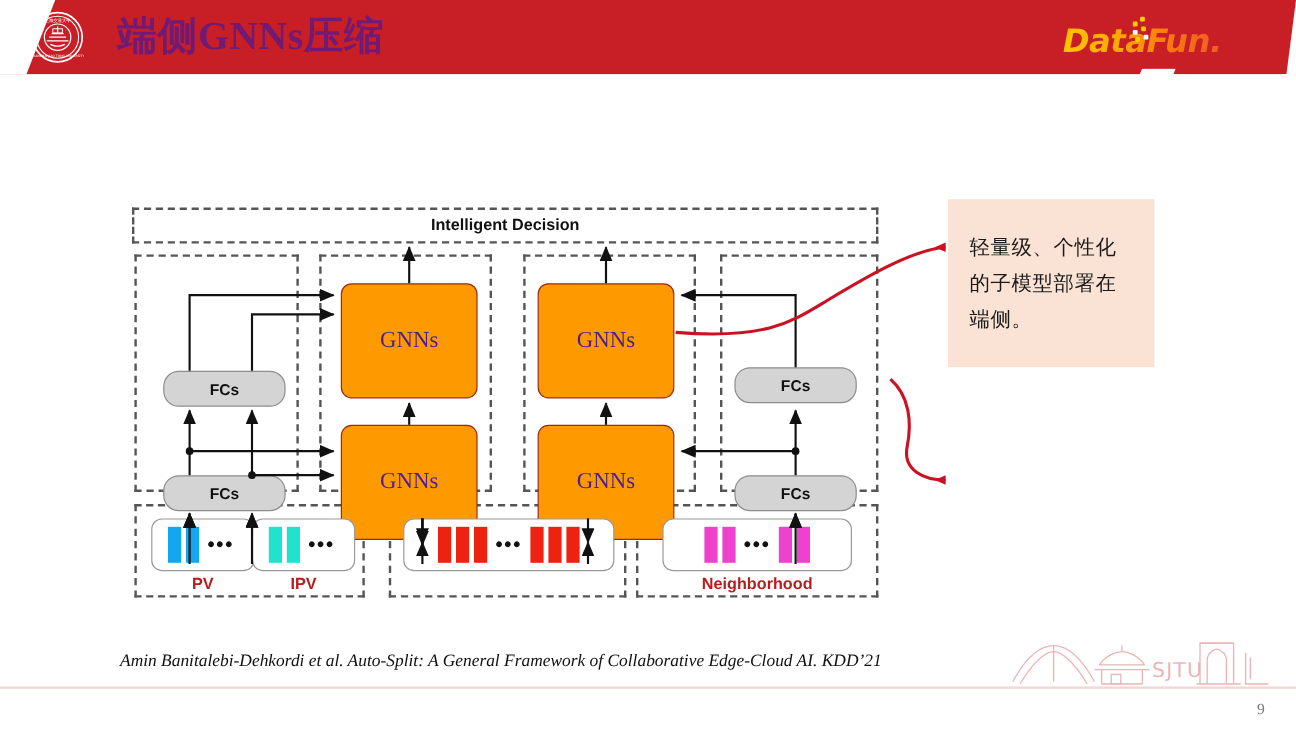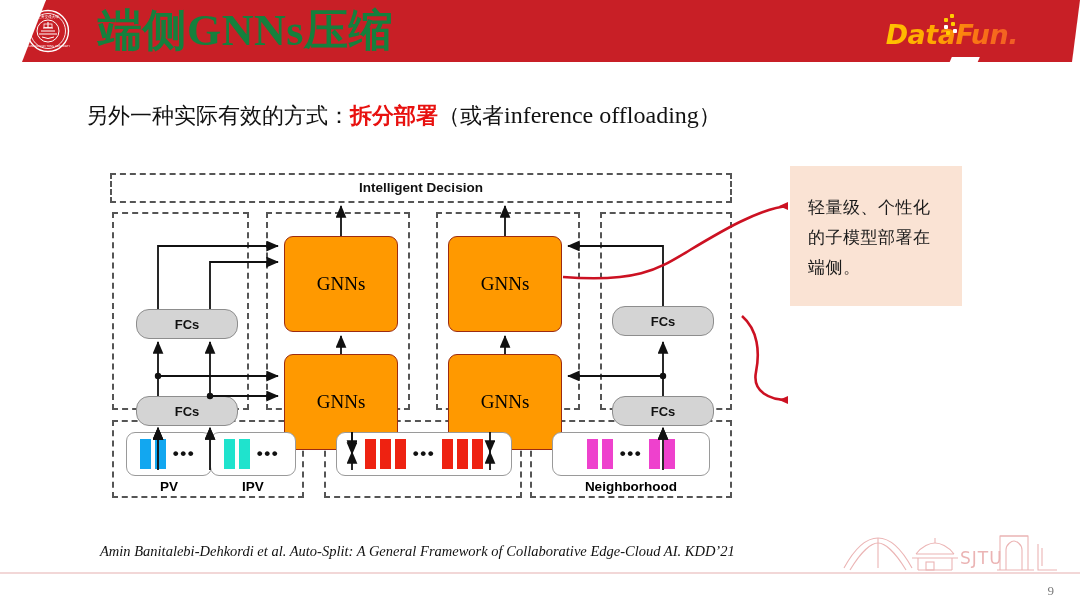--- a/index.html
+++ b/index.html
@@ -30,22 +30,22 @@
     clip-path: polygon(0 0, 46px 0, 22px 62px, 0 62px);
   }
   .header-logo {
     position: absolute;
     left: 26px; top: 9px;
     width: 44px; height: 44px;
   }
   .header-title {
     position: absolute;
     left: 98px; top: 8px;
-    color: #15803d;
-    font-size: 44px;
+    color: #701a75;
+    font-size: 33px;
     font-weight: bold;
     letter-spacing: 0.5px;
     font-family: "Liberation Serif", "DejaVu Serif", serif;
     line-height: 46px;
     white-space: nowrap;
   }
   .datafun-logo {
     position: absolute;
     right: 62px; top: 14px;
     height: 34px;
@@ -117,21 +117,21 @@
     position: absolute;
     box-sizing: border-box;
     display: flex;
     align-items: center;
     justify-content: center;
   }
   .gnn {
     background: #ff9900;
     border: 1.6px solid #9c2b12;
     border-radius: 9px;
-    color: #000000;
+    color: #4c1d95;
     font-family: "Liberation Serif", "DejaVu Serif", serif;
     font-size: 19px;
   }
   .fcs {
     background: #d4d4d4;
     border: 1.6px solid #8d8d8d;
     border-radius: 13px;
     color: #111111;
     font-size: 13px;
     font-weight: bold;
@@ -150,21 +150,21 @@
   .bar { width: 11px; height: 30px; display: inline-block; }
   .dots {
     color: #111111; font-size: 17px; font-weight: bold;
     letter-spacing: 1.5px; line-height: 8px; padding: 0 3px;
   }
   .cap {
     position: absolute;
     text-align: center;
     font-size: 13.5px;
     font-weight: bold;
-    color: #000000;
+    color: #b91c1c;
   }
   .dtitle {
     position: absolute;
     font-size: 13.5px;
     font-weight: bold;
     color: #111111;
     text-align: center;
   }
 
   
@@ -247,23 +247,20 @@
       <i style="left:2px;top:17px;"></i>
         <i style="left:9px;top:15px;background:#ffffff;"></i>
     </span>
     <span class="df-word">DataFun.</span>
     <span class="df-marks" style="position:relative;display:inline-block;width:60px;height:30px;">
       <span class="df-mark m1"></span>
       <span class="df-mark m2"></span>
     </span>
   </div>
 
-  <div class="subtitle">
-    <span class="cjk">另外一种实际有效的方式：</span><span class="hl">拆分部署</span><span class="cjk">（或者</span><span>inference offloading</span><span class="cjk">）</span>
-  </div>
 
   <div id="diagram">
 
     <div class="dbox" style="left:10px; top:3px; width:622px; height:30px;"></div>
     <div class="dtitle" style="left:10px; top:10px; width:622px;">Intelligent Decision</div>
 
     <div class="dbox" style="left:12px; top:42px; width:137px; height:198px;"></div>
     <div class="dbox" style="left:166px; top:42px; width:144px; height:198px;"></div>
     <div class="dbox" style="left:336px; top:42px; width:144px; height:198px;"></div>
     <div class="dbox" style="left:500px; top:42px; width:132px; height:198px;"></div>

